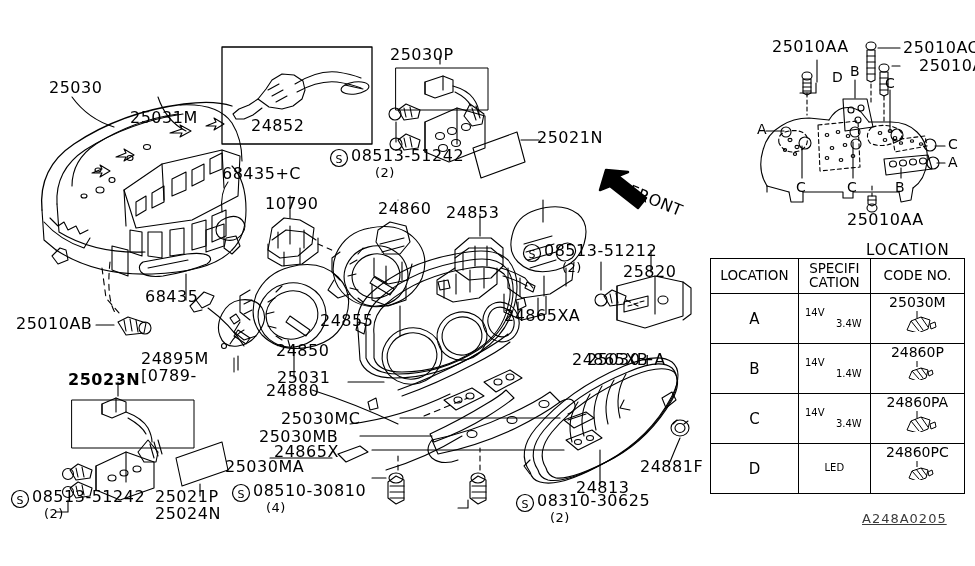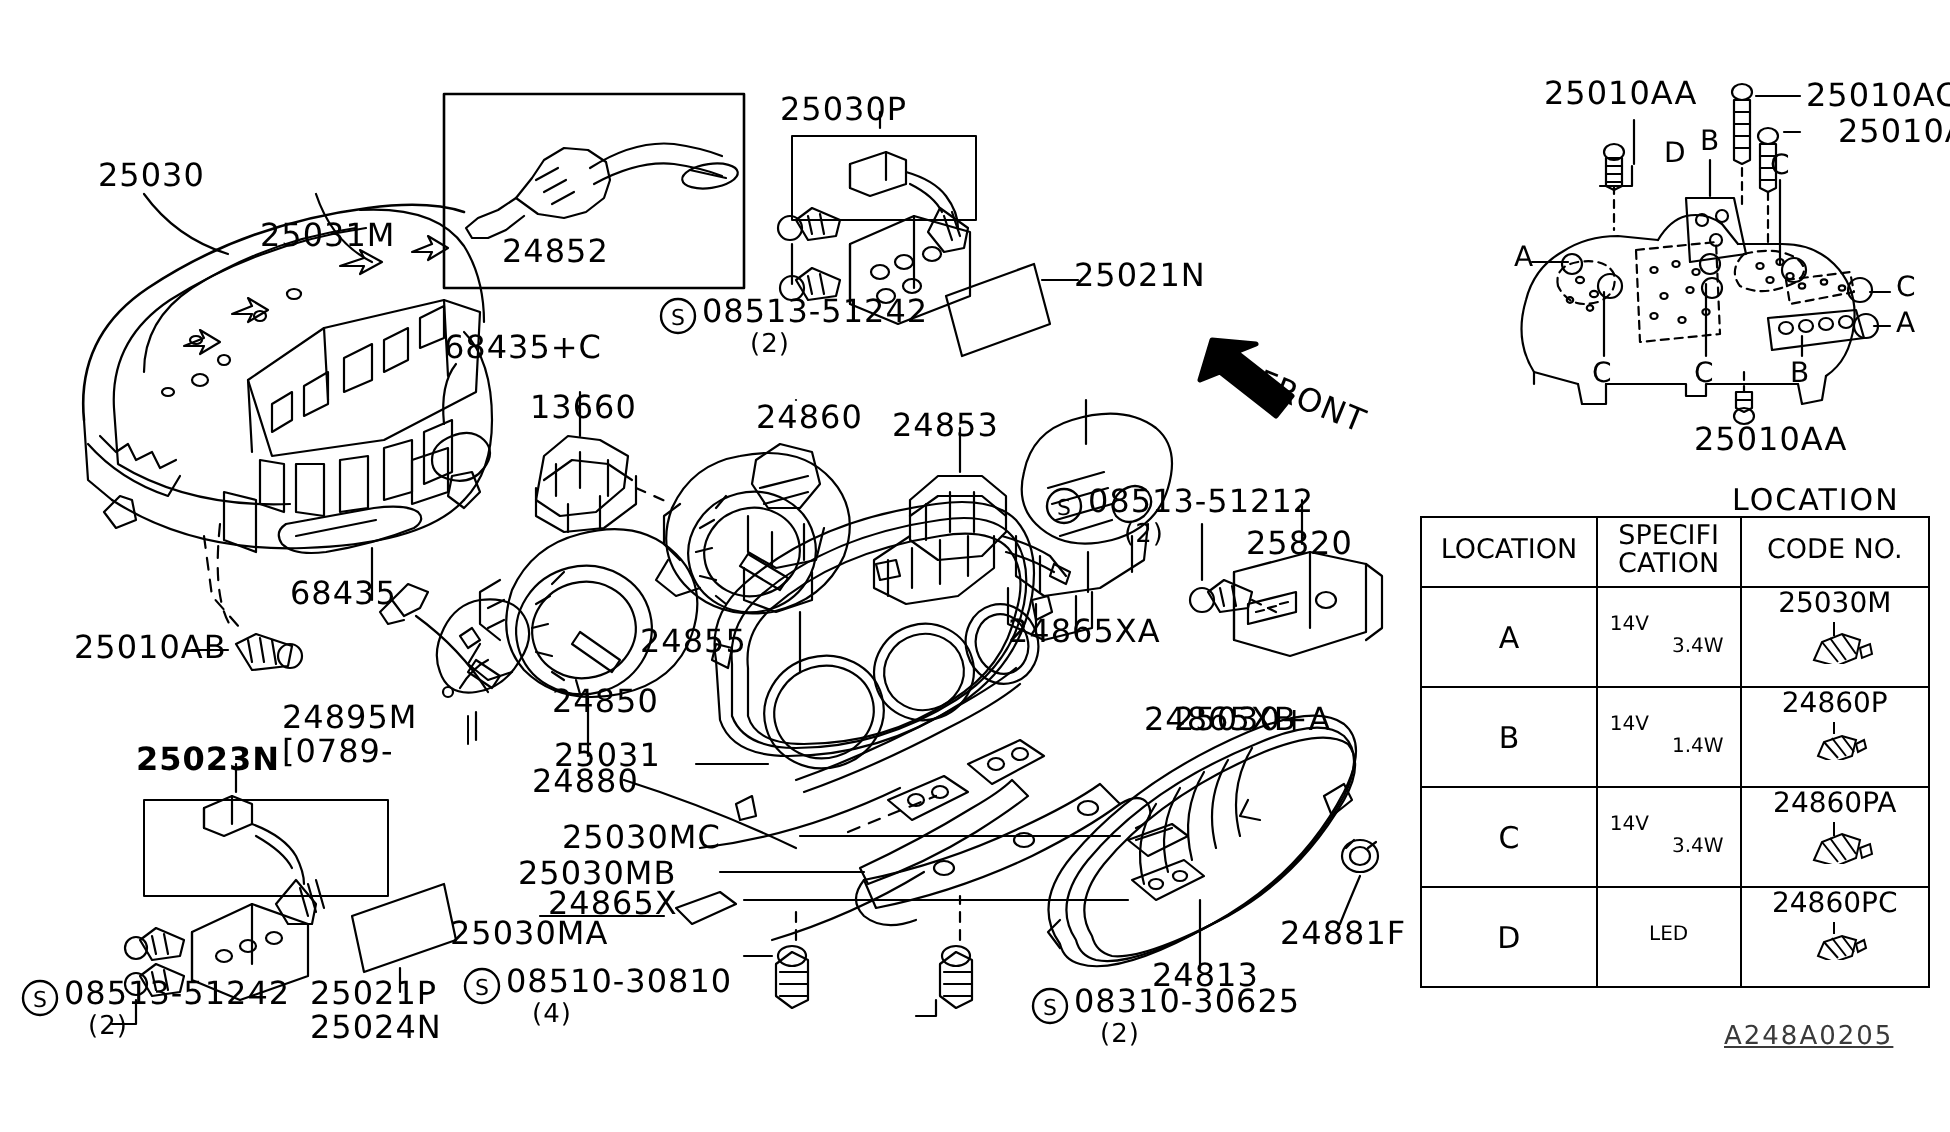--- a/index.html
+++ b/index.html
@@ -576,21 +576,21 @@
     <svg width="20" height="20" viewBox="0 0 20 20" style="position:absolute;left:0;top:2px;">
       <circle cx="10" cy="10" r="8.5" fill="none" stroke="#000" stroke-width="1.2"></circle>
       <text x="10" y="14.5" font-family="DejaVu Sans, sans-serif" font-size="11" text-anchor="middle" fill="#000">S</text>
     </svg>
     <div class="lbl lbl-part" style="left:22px; top:2px;">08513-51242</div>
     <div class="lbl lbl-qty" style="left:46px; top:20px;">(2)</div>
   </div>
 
   <div class="lbl lbl-part" style="left:222px; top:166px;">68435+C</div>
   <div class="lbl lbl-part" style="left:145px; top:289px;">68435</div>
-  <div class="lbl lbl-part" style="left:265px; top:196px;">13660</div>
+  <div class="lbl lbl-part" style="left:265px; top:196px;">10790</div>
   <div class="lbl lbl-part" style="left:378px; top:201px;">24860</div>
   <div class="lbl lbl-part" style="left:446px; top:205px;">24853</div>
 
   <div style="position:absolute; left:522px; top:241px;">
     <svg width="20" height="20" viewBox="0 0 20 20" style="position:absolute;left:0;top:2px;">
       <circle cx="10" cy="10" r="8.5" fill="none" stroke="#000" stroke-width="1.2"></circle>
       <text x="10" y="14.5" font-family="DejaVu Sans, sans-serif" font-size="11" text-anchor="middle" fill="#000">S</text>
     </svg>
     <div class="lbl lbl-part" style="left:22px; top:2px;">08513-51212</div>
     <div class="lbl lbl-qty" style="left:40px; top:20px;">(2)</div>
@@ -598,21 +598,21 @@
 
   <div class="lbl lbl-part" style="left:623px; top:264px;">25820</div>
   <div class="lbl lbl-part" style="left:320px; top:313px;">24855</div>
   <div class="lbl lbl-part" style="left:276px; top:343px;">24850</div>
   <div class="lbl lbl-part" style="left:218px; top:383px;margin-left:48px;">24880</div>
   <div class="lbl lbl-part" style="left:277px; top:370px;">25031</div>
   <div class="lbl lbl-part" style="left:504px; top:308px;">24865XA</div>
   <div class="lbl lbl-part" style="left:572px; top:334px;margin-top:18px;">24865XB</div>
   <div class="lbl lbl-part" style="left:587px; top:352px;">25030+A</div>
 
-  <div class="lbl lbl-part" style="left:37px;  top:316px;">25010AB</div>
+  <div class="lbl lbl-part" style="left:16px;  top:316px;">25010AB</div>
   <div class="lbl lbl-part" style="left:141px; top:351px;">24895M</div>
   <div class="lbl lbl-part" style="left:141px; top:368px;">[0789-</div>
   <div class="lbl lbl-part" style="left:68px;  top:372px;font-weight:bold;">25023N</div>
 
   <div class="lbl lbl-part" style="left:281px; top:411px;">25030MC</div>
   <div class="lbl lbl-part" style="left:259px; top:429px;">25030MB</div>
   <div class="lbl lbl-part" style="left:274px; top:444px;">24865X</div>
   <div class="lbl lbl-part" style="left:225px; top:459px;">25030MA</div>
 
   <div style="position:absolute; left:10px; top:487px;">

